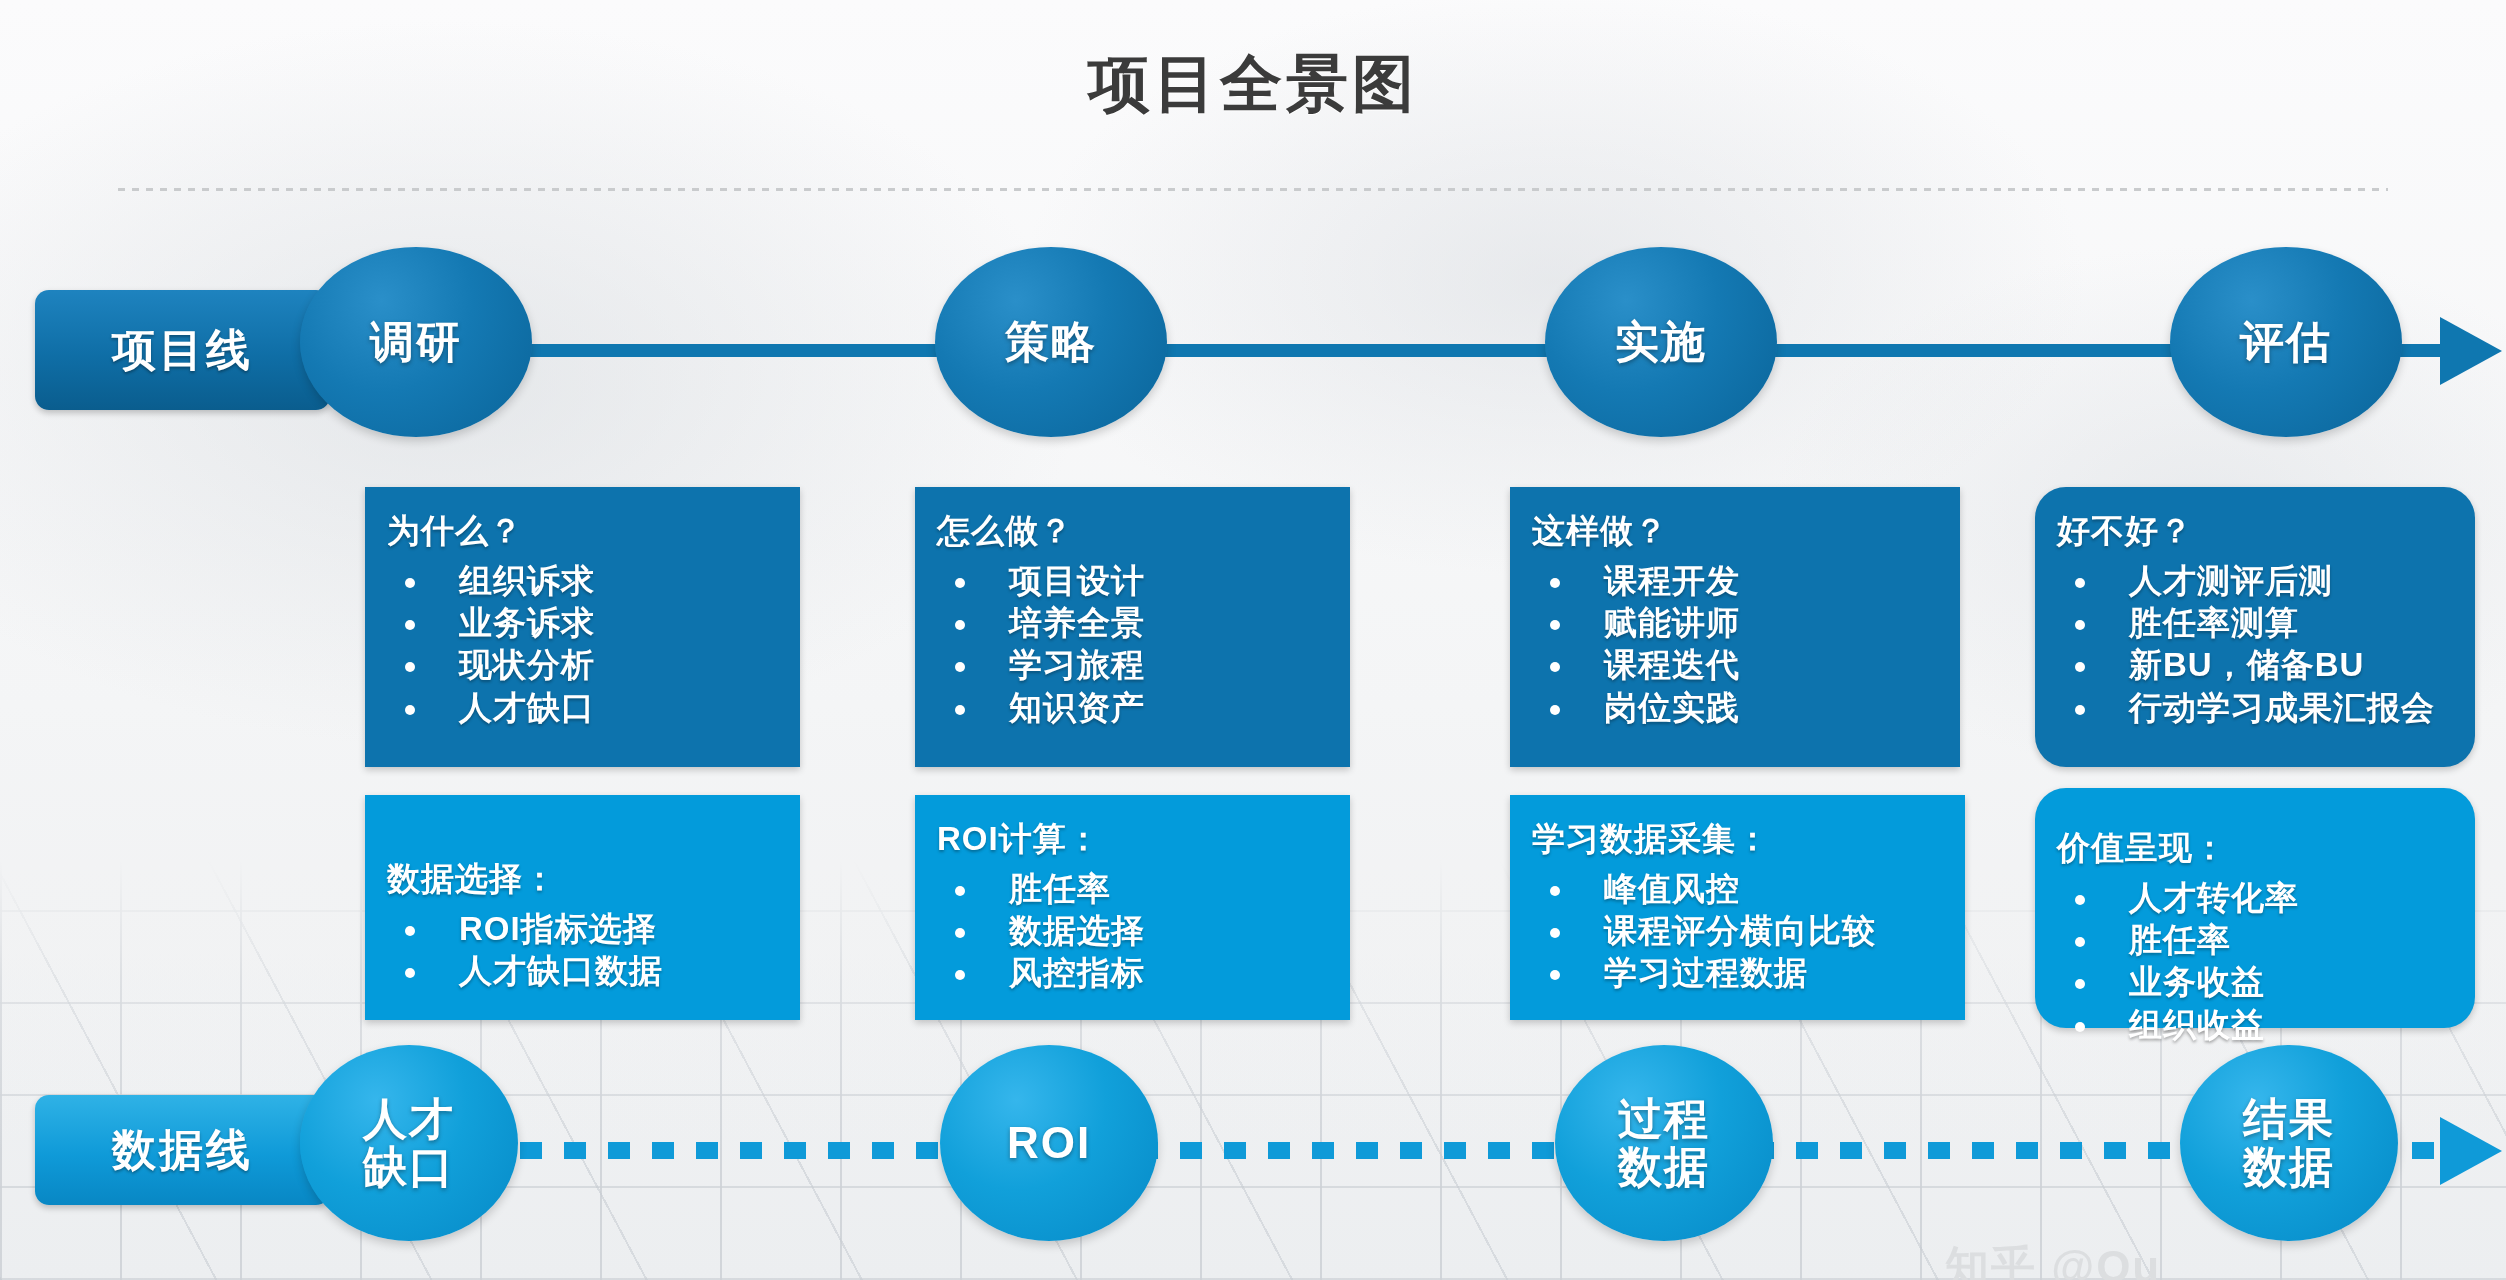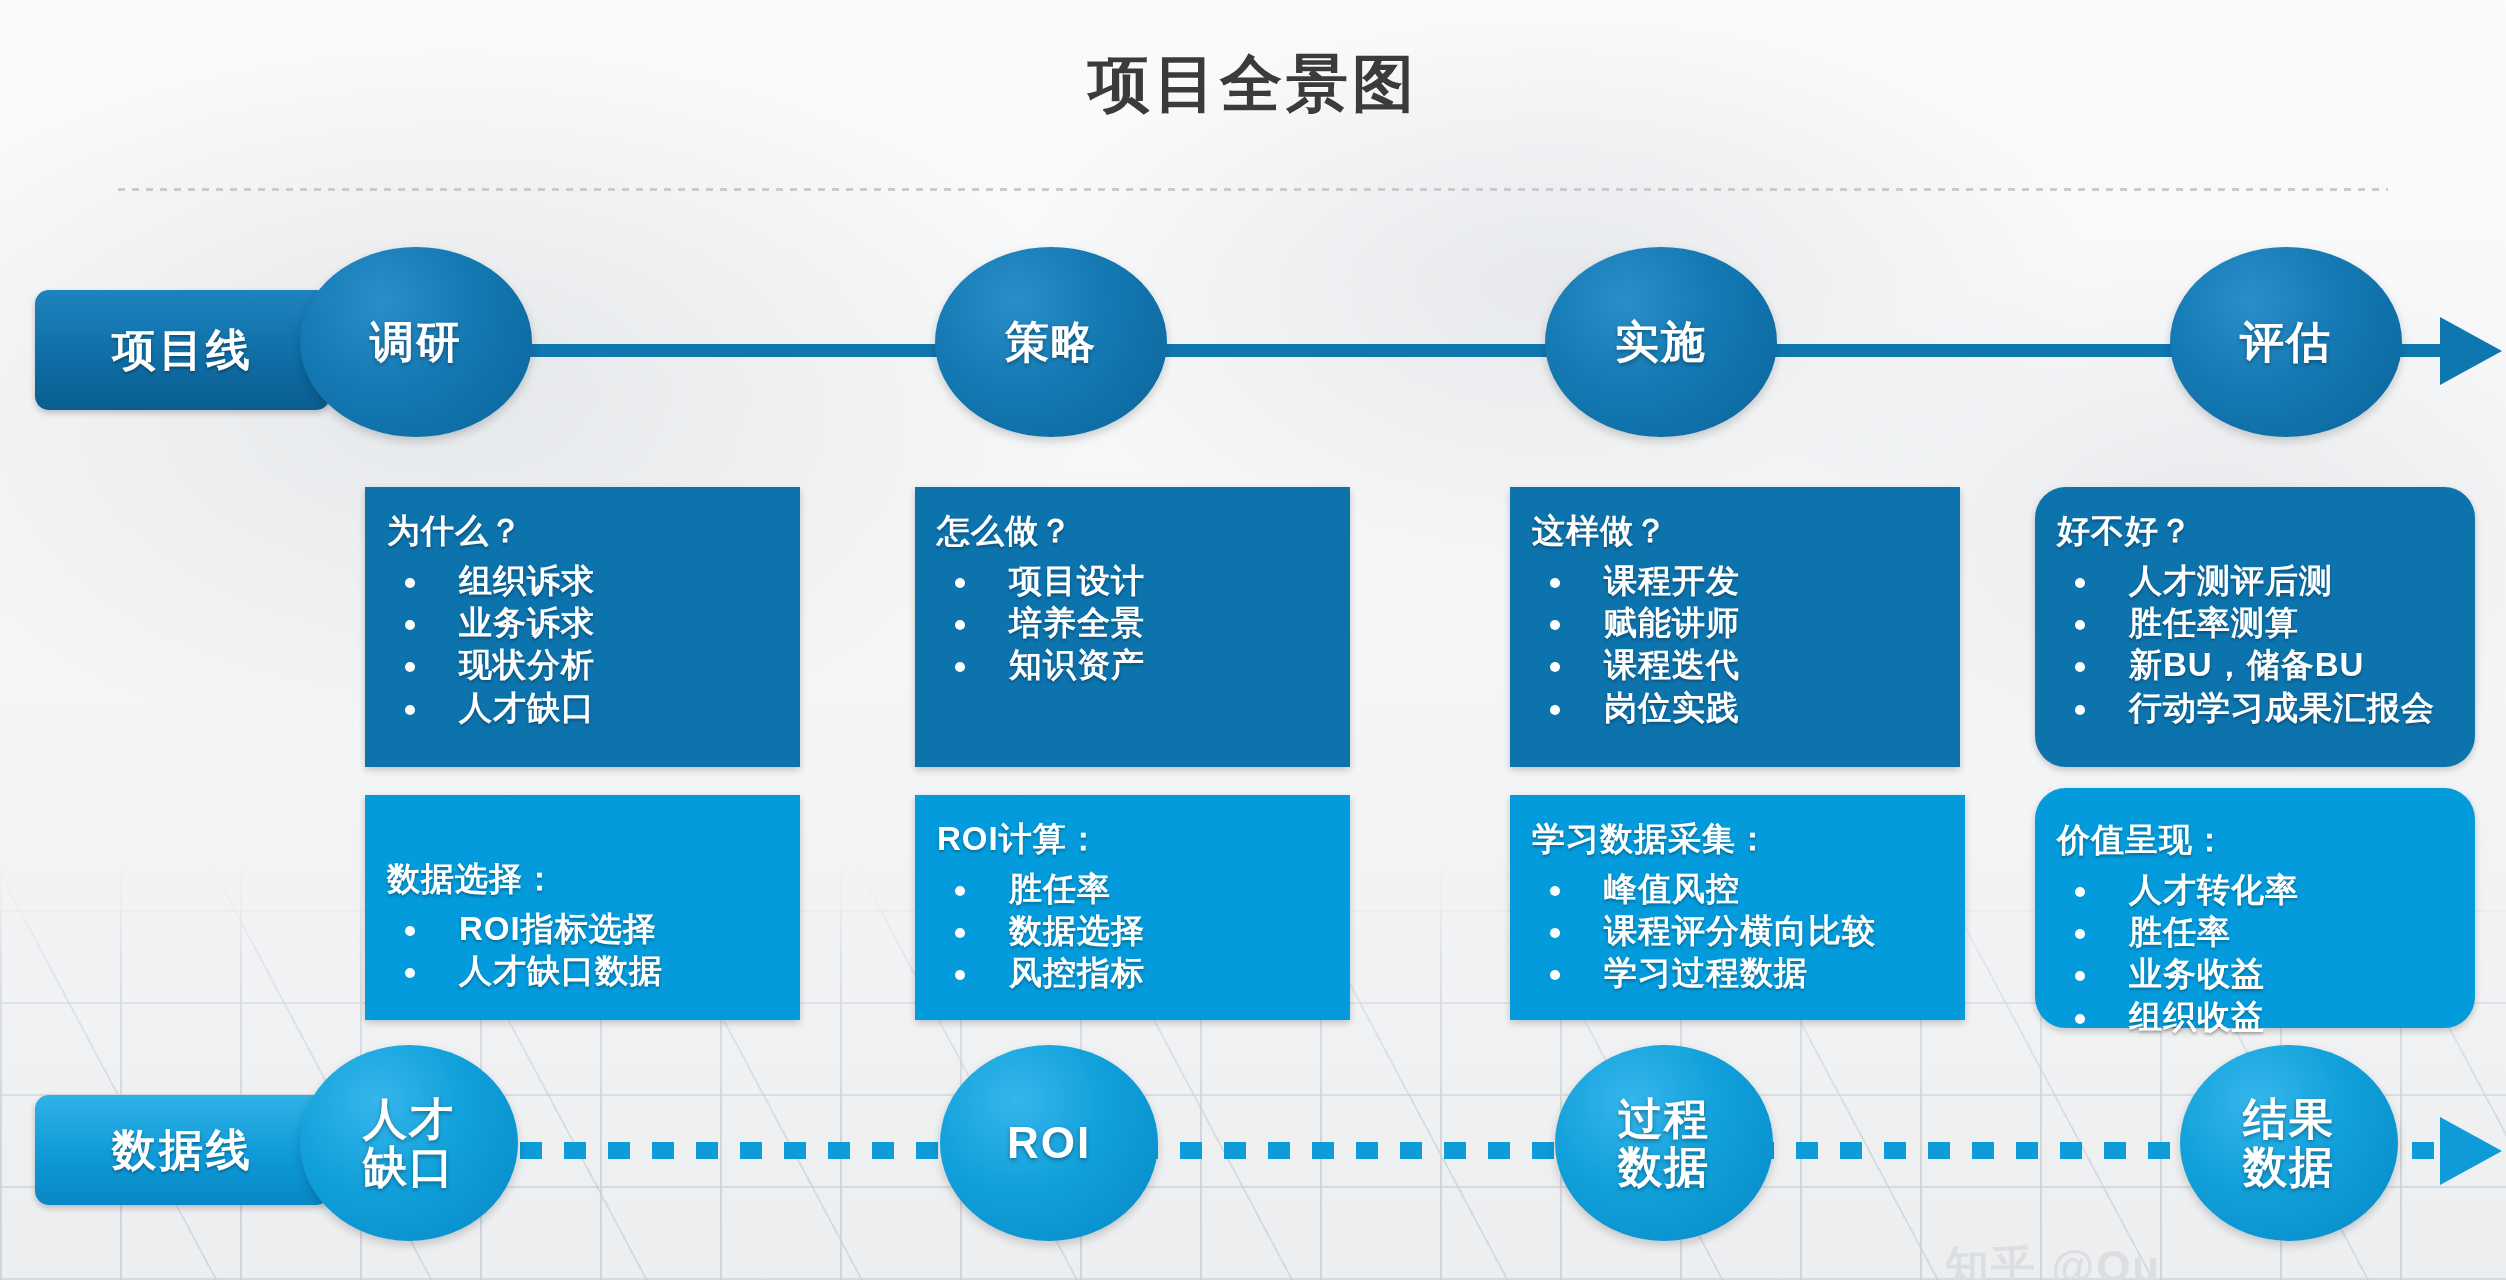--- a/index.html
+++ b/index.html
@@ -165,20 +165,21 @@
       <li>现状分析</li>
       <li>人才缺口</li>
     </ul>
   </div>
 
   <div class="card card-dark col2">
     <h4>怎么做？</h4>
     <ul>
       <li>项目设计</li>
       <li>培养全景</li>
+      <li>学习旅程</li>
       <li>知识资产</li>
     </ul>
   </div>
 
   <div class="card card-dark col3">
     <h4>这样做？</h4>
     <ul>
       <li>课程开发</li>
       <li>赋能讲师</li>
       <li>课程迭代</li>
@@ -216,21 +217,21 @@
   <div class="card card-light col3" style="height:225px;width:455px">
     <h4>学习数据采集：</h4>
     <ul>
       <li>峰值风控</li>
       <li>课程评分横向比较</li>
       <li>学习过程数据</li>
     </ul>
   </div>
 
   <div class="card card-light col4" style="top:788px;height:240px">
-    <h4 style="margin-top:8px">价值呈现：</h4>
+    <h4 style="margin-top:16px">价值呈现：</h4>
     <ul>
       <li>人才转化率</li>
       <li>胜任率</li>
       <li>业务收益</li>
       <li>组织收益</li>
     </ul>
   </div>
 
   <div class="line" id="data-line"></div>
   <div class="arrow-head" id="data-arrow"></div>

